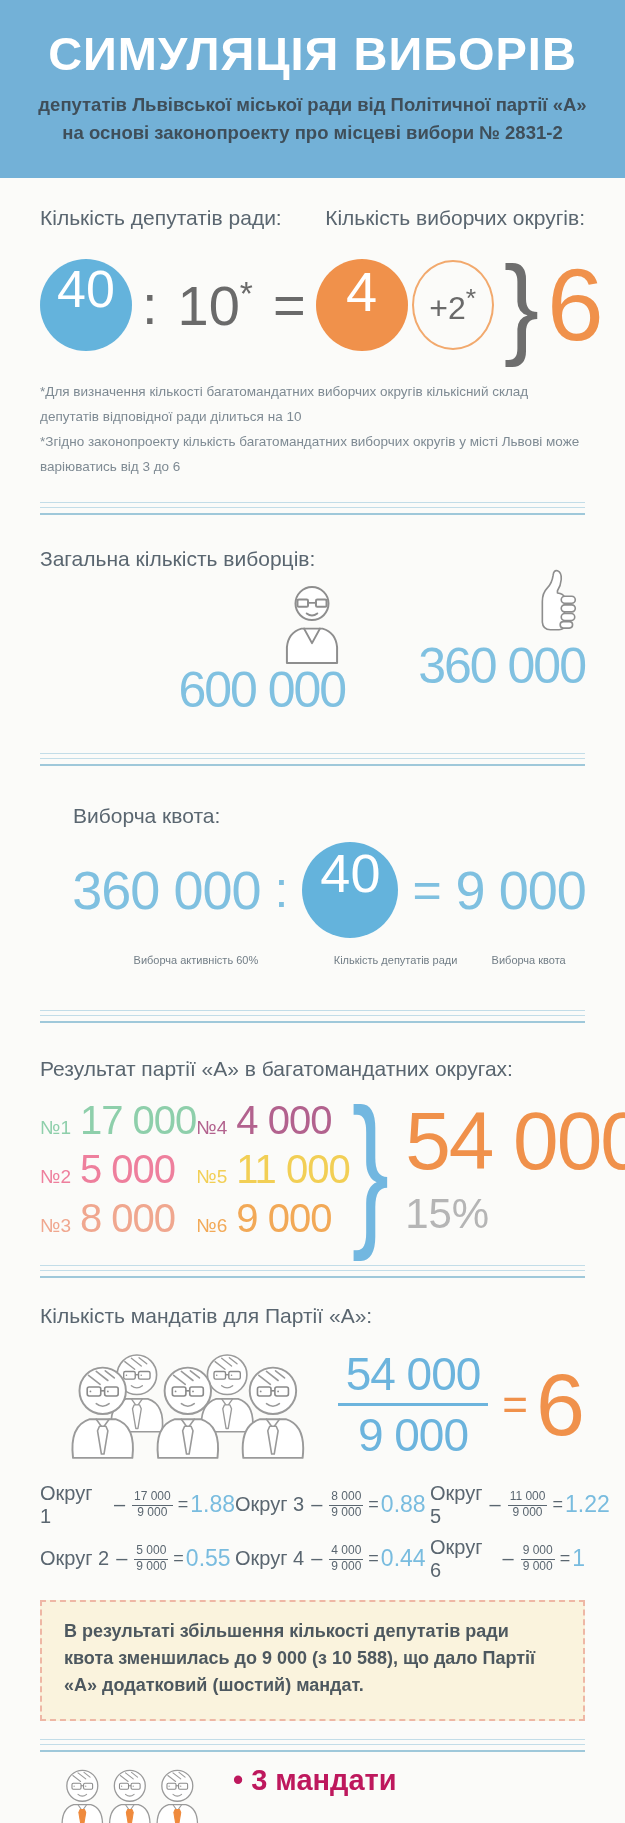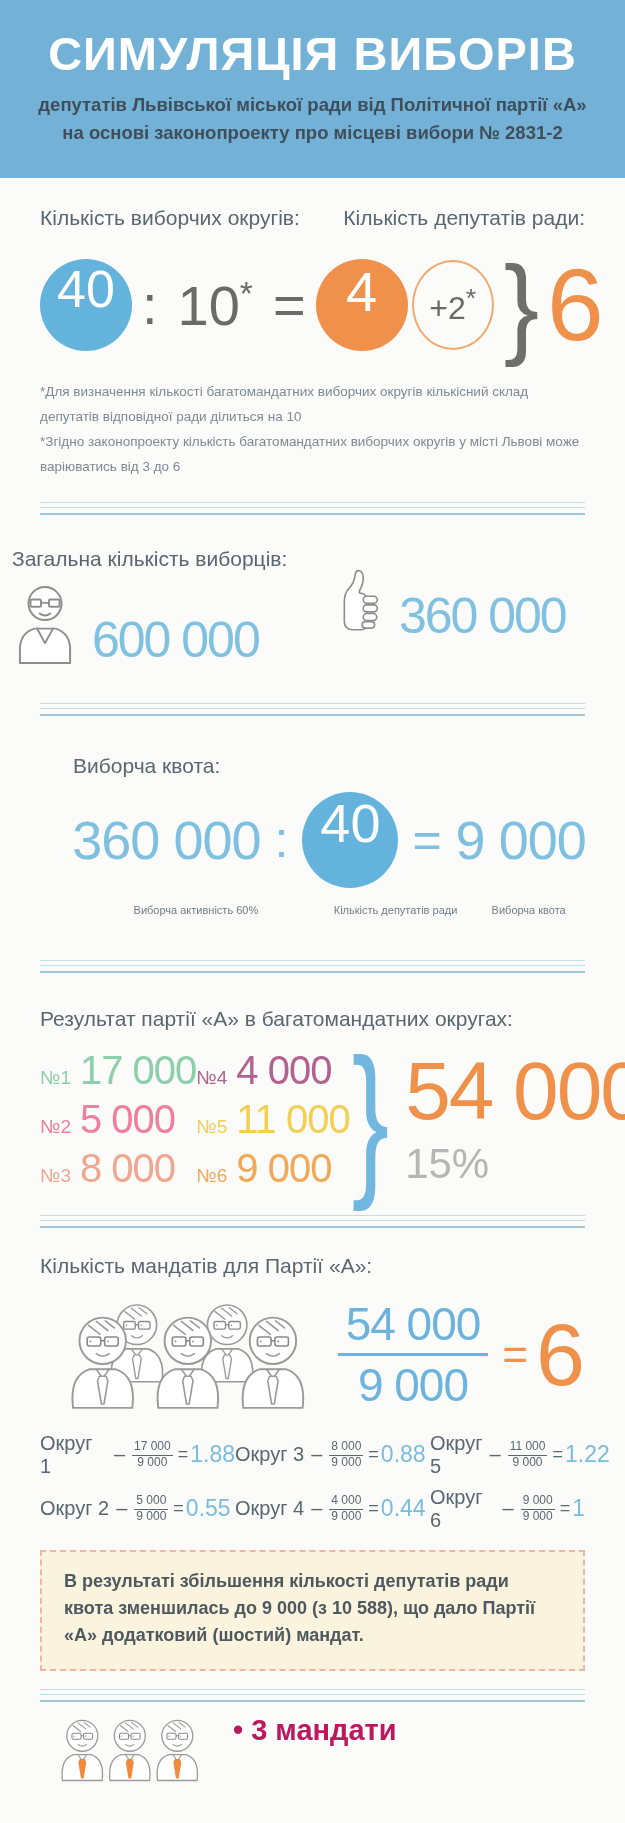--- a/index.html
+++ b/index.html
@@ -25,24 +25,24 @@
   .op sup{font-size:60%;}
   .ring{width:78px;height:86px;border:2px solid #f2a96d;border-radius:50%;display:flex;align-items:center;justify-content:center;color:#6a6a6a;font-size:32px;margin-left:4px;flex:0 0 auto;}
   .braceA{font-size:106px;color:#6e6e6e;line-height:1;margin:0 4px 0 10px;display:inline-block;transform:scaleY(1.05);}
   .bigsix{font-size:102px;color:#f0914b;line-height:1;margin-left:4px;}
   .footnotes{margin-top:22px;font-size:13.5px;color:#7e8a93;line-height:1.85;}
 
   .divider{margin:22px 40px 0;height:10px;border-top:1px solid #c3dde8;border-bottom:2px solid #9fc8da;
            background:linear-gradient(to bottom,transparent 4px,#c3dde8 4px,#c3dde8 5px,transparent 5px);}
 
   
-  .two-col{display:flex;margin-top:32px;padding-left:12px;}
+  .two-col{display:flex;margin-top:32px;}
   .colL{width:56%;}
   .colR{width:44%;}
-  .icon-number{display:flex;align-items:flex-end;margin-top:12px;}
+  .icon-number{display:flex;align-items:flex-end;margin-top:12px;flex-direction:column;}
   .bignum{font-size:50px;color:#80c1e1;letter-spacing:-2px;line-height:1;}
 
   
   .quota-formula{display:flex;align-items:center;justify-content:center;margin-top:14px;}
   .qnum{font-size:54px;color:#7fc0e0;letter-spacing:-1px;line-height:1;}
   .qop{font-size:50px;color:#7fc0e0;margin:0 14px;line-height:1;}
   .quota-labels{display:flex;margin-top:16px;font-size:11px;color:#717d86;}
   .quota-labels span{text-align:center;}
   .ql1{width:48%;}.ql2{width:30%;}.ql3{width:22%;}
 
@@ -121,22 +121,22 @@
 <div class="page">
 
   <div class="banner">
     <h1>СИМУЛЯЦІЯ ВИБОРІВ</h1>
     <div class="sub">депутатів Львівської міської ради від Політичної партії «А»</div>
     <div class="sub">на основі законопроекту про місцеві вибори № 2831-2</div>
   </div>
 
   <div class="section">
     <div class="row-headings">
+      <span class="sec-heading">Кількість депутатів ради:</span>
       <span class="sec-heading">Кількість виборчих округів:</span>
-      <span class="sec-heading">Кількість депутатів ради:</span>
     </div>
     <div class="formulaA">
       <div class="circle blue">
           <span>40</span>
         </div>
       <span class="op"><span>:</span></span>
       <span class="op"><span>10</span><sup>*</sup></span>
       <span class="op">=</span>
       <div class="circle orange">
           <span>4</span>

